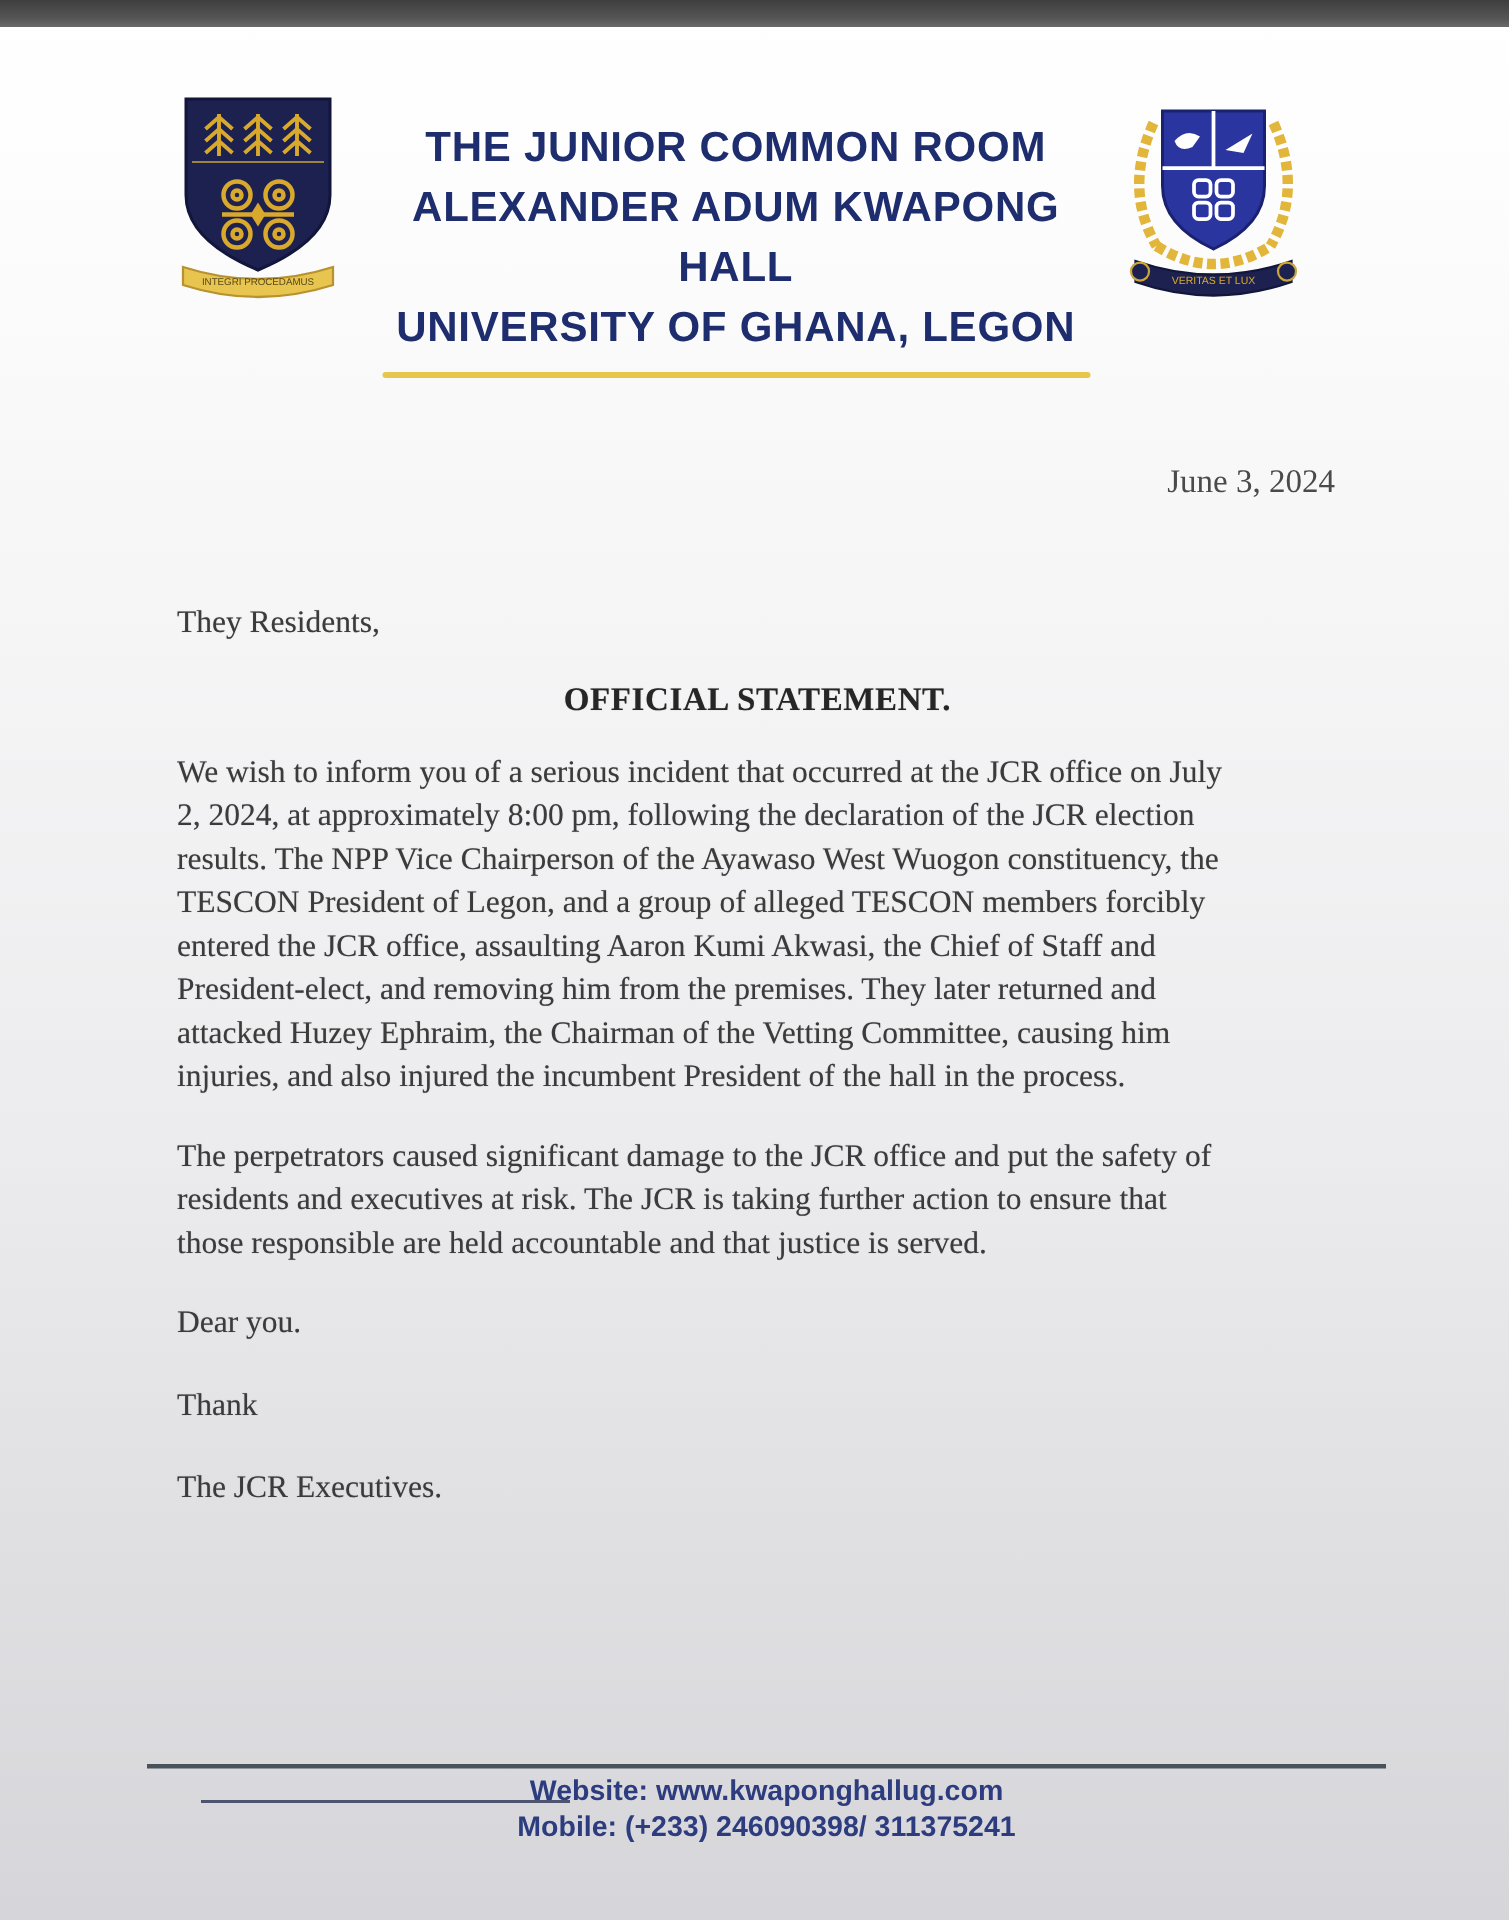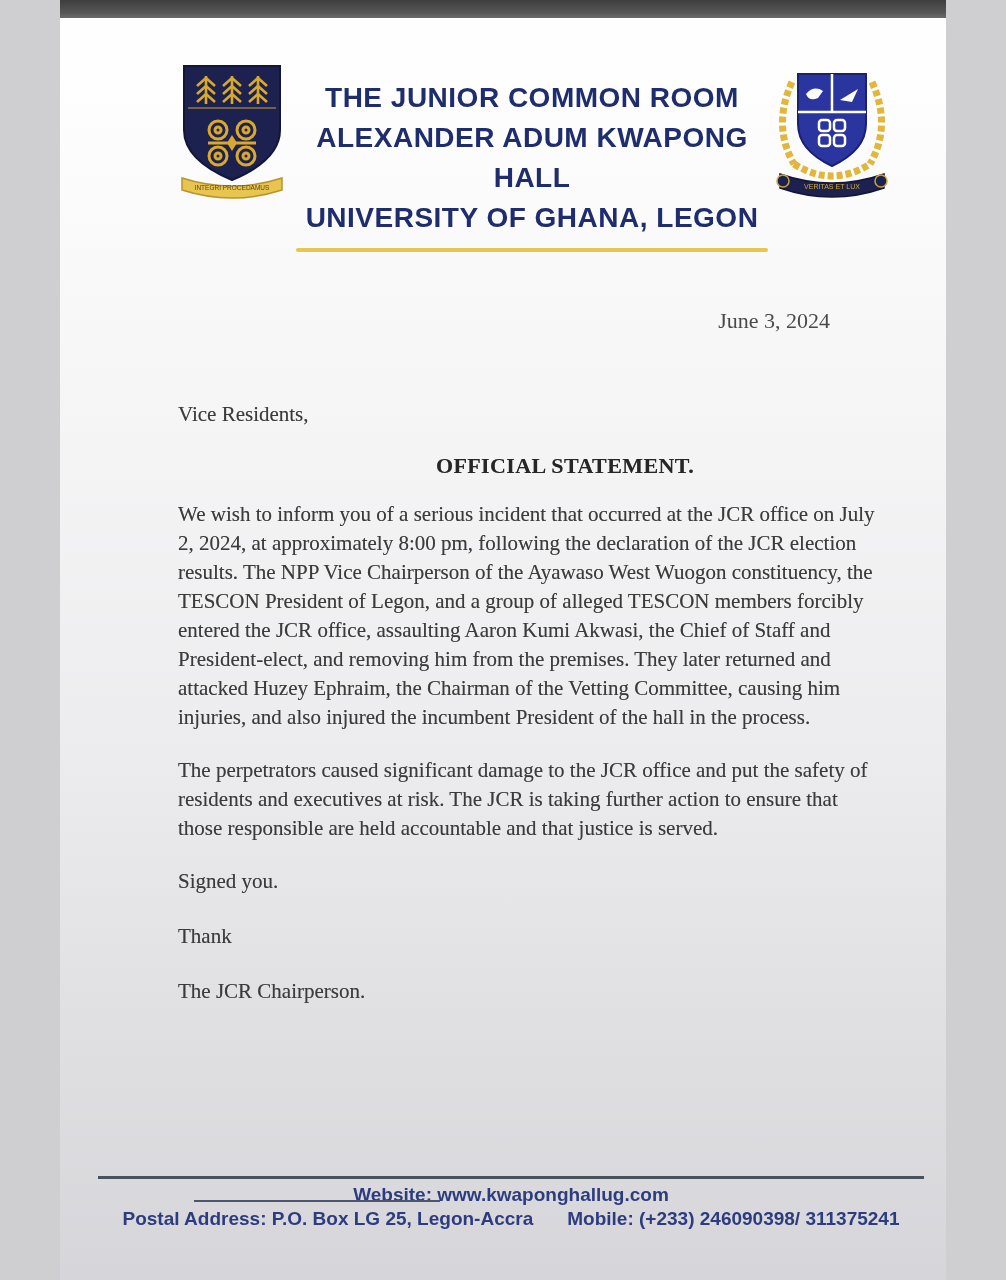--- a/index.html
+++ b/index.html
@@ -1,19 +1,19 @@
 <!DOCTYPE html>
 <html><head>
 <meta charset="utf-8">
 <style>
   * { box-sizing: border-box; }
   html, body { margin: 0; padding: 0; background: #cfcfd2; }
   .screen {
     position: relative;
-    width: 886px;
+    width: 1006px;
     height: 1280px;
     margin: 0 auto;
     overflow: hidden;
     background: linear-gradient(180deg, #ffffff 0px, #fdfdfd 120px, #f5f5f6 420px,
                 #ececee 760px, #e0e0e3 1020px, #d6d6da 1280px);
     font-family: "Liberation Serif", "DejaVu Serif", serif;
     color: #3c3b3b;
   }
   .topbar {
     position: absolute; top: 0; left: 0; right: 0; height: 18px;
@@ -150,43 +150,42 @@
       <path d="M12,106 Q64,124 116,106 L116,120 Q64,138 12,120 Z" fill="#1c2150" stroke="#11163a" stroke-width="1.5"></path>
       <circle cx="15" cy="113" r="6" fill="#1c2150" stroke="#c9a53a" stroke-width="1.5"></circle>
       <circle cx="113" cy="113" r="6" fill="#1c2150" stroke="#c9a53a" stroke-width="1.5"></circle>
       <text x="64" y="121" font-size="7" fill="#d8a92c" text-anchor="middle" font-family="Liberation Sans, sans-serif">VERITAS ET LUX</text>
     </svg>
   </div>
 
   <div class="dateline">June 3, 2024</div>
 
   <div class="content">
-    <p class="salutation">Vice Residents,</p>
+    <p class="salutation">They Residents,</p>
     <p class="statement-heading">OFFICIAL STATEMENT.</p>
     <p class="para">We wish to inform you of a serious incident that occurred at the JCR office on July
 2, 2024, at approximately 8:00 pm, following the declaration of the JCR election
 results. The NPP Vice Chairperson of the Ayawaso West Wuogon constituency, the
 TESCON President of Legon, and a group of alleged TESCON members forcibly
 entered the JCR office, assaulting Aaron Kumi Akwasi, the Chief of Staff and
 President-elect, and removing him from the premises. They later returned and
 attacked Huzey Ephraim, the Chairman of the Vetting Committee, causing him
 injuries, and also injured the incumbent President of the hall in the process.</p>
     <p class="para">The perpetrators caused significant damage to the JCR office and put the safety of
 residents and executives at risk. The JCR is taking further action to ensure that
 those responsible are held accountable and that justice is served.</p>
-    <p class="closing-line">Signed you.</p>
+    <p class="closing-line">Dear you.</p>
     <p class="closing-line">Thank</p>
-    <p class="closing-line">The JCR Chairperson.</p>
+    <p class="closing-line">The JCR Executives.</p>
   </div>
 
   <div class="footer">
     <div class="footer-rule"></div>
     <div class="footer-line website-row">
       <span class="lead-underline"></span>
       <span>Website: www.kwaponghallug.com</span>
     </div>
     <div class="footer-line postal-row">
-      <span>Postal Address: P.O. Box LG 25, Legon-Accra</span>
       <span>Mobile: (+233) 246090398/ 311375241</span>
     </div>
   </div>
 
 </div>
 
 </body></html>

